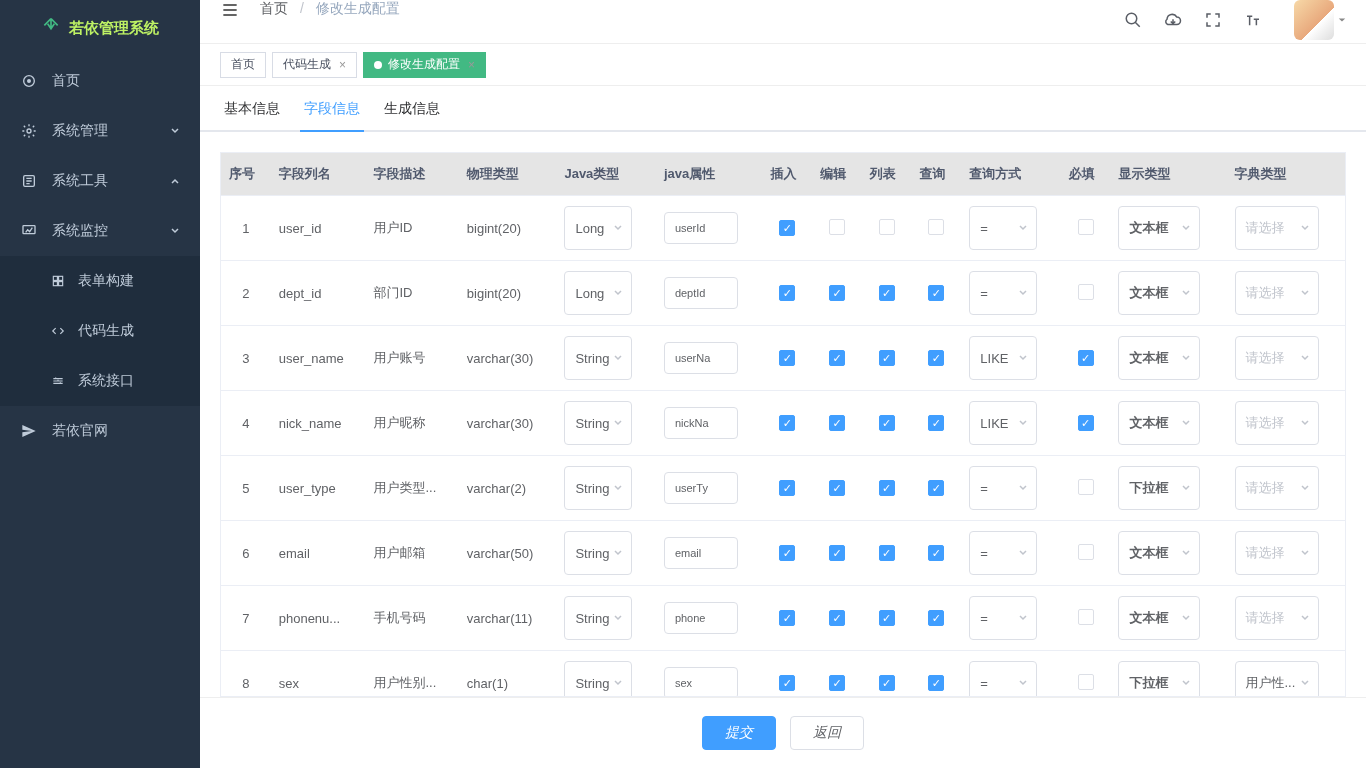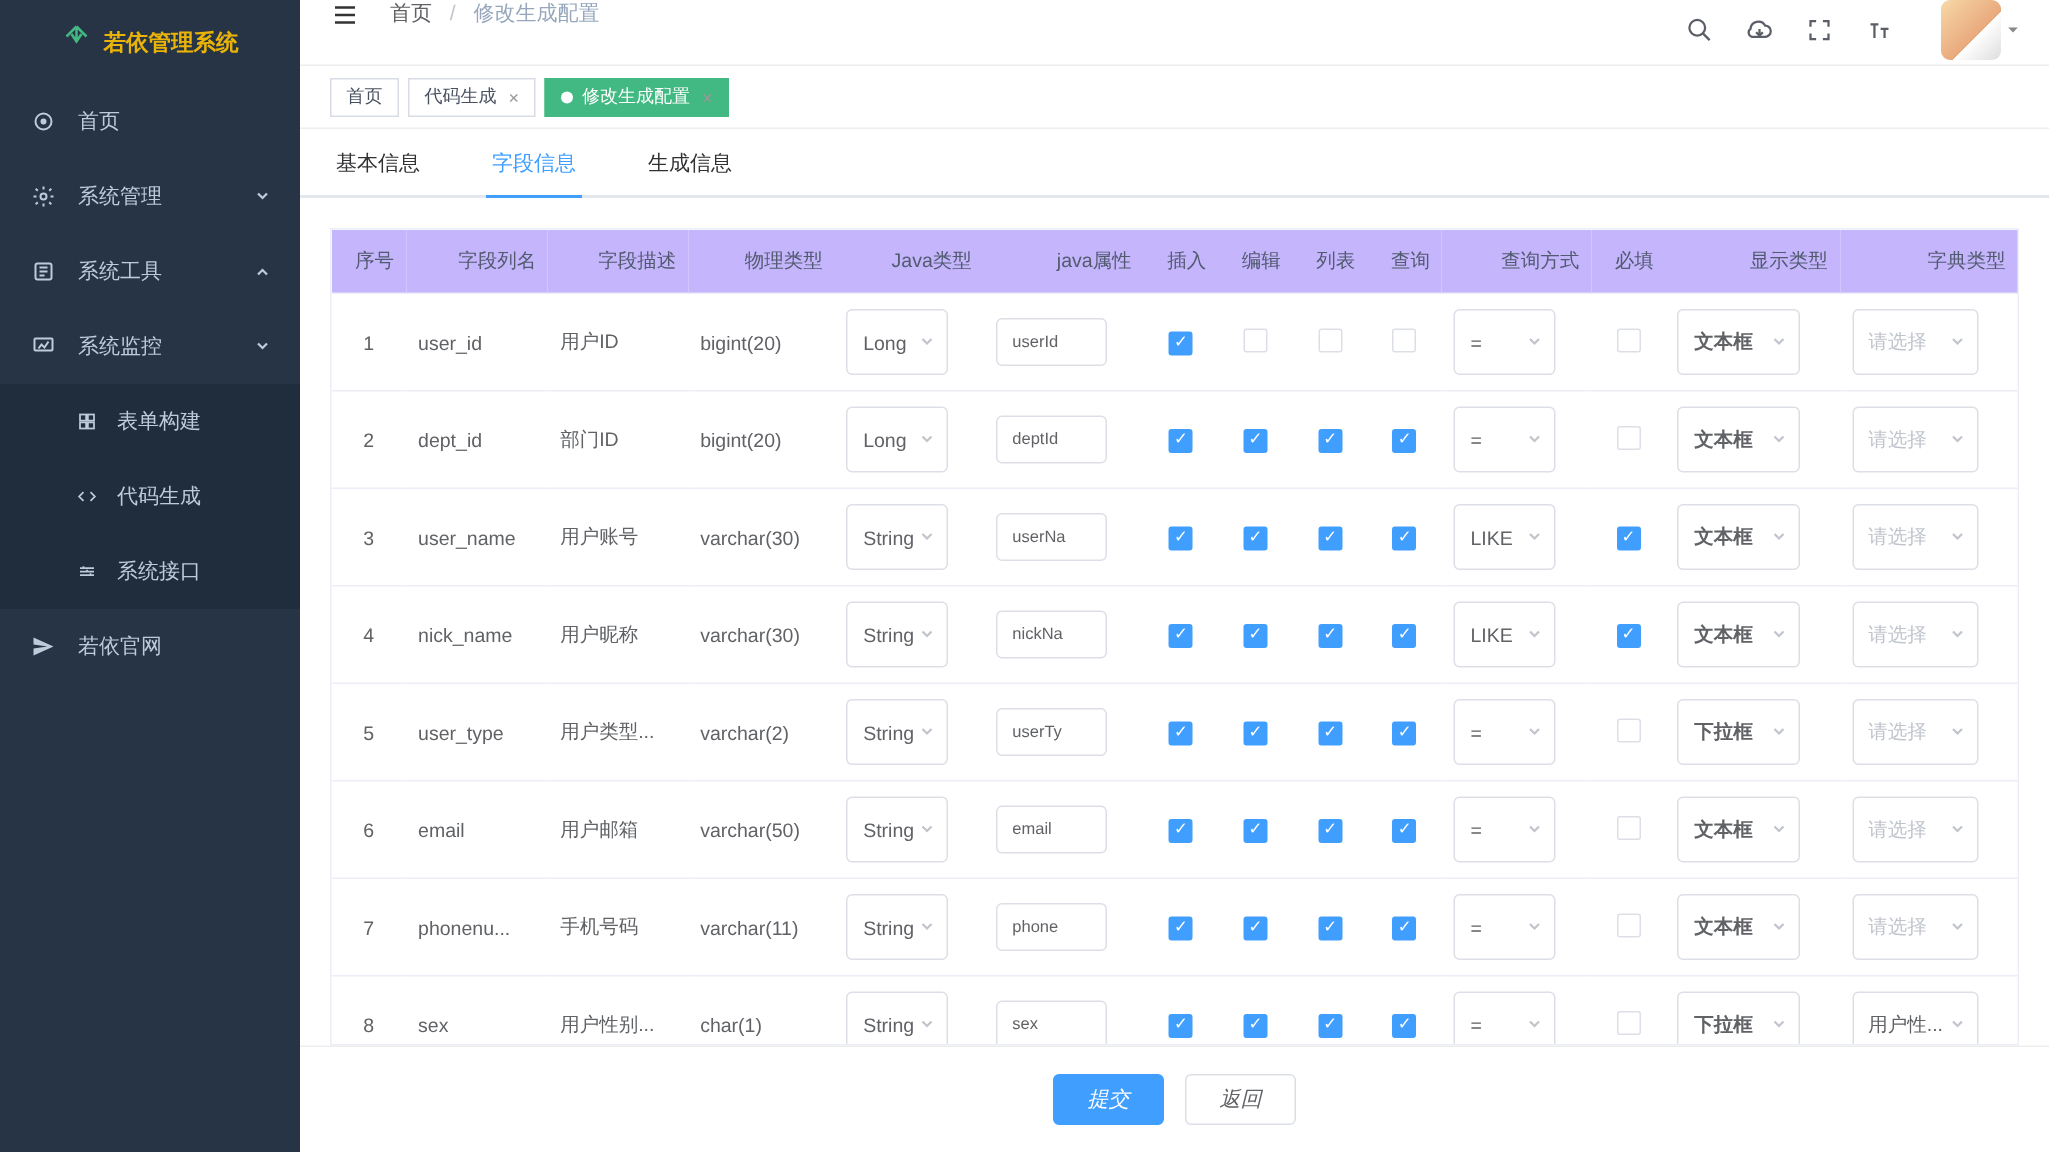--- a/index.html
+++ b/index.html
@@ -1,21 +1,21 @@
 <!DOCTYPE html>
 <html><head>
 <meta charset="utf-8">
 <style>
 * { margin:0; padding:0; box-sizing:border-box; font-family:-apple-system,"Helvetica Neue",Arial,"PingFang SC","Microsoft YaHei",sans-serif; }
 body { width:1366px; height:768px; overflow:hidden; background:#fff; }
 .app { display:flex; width:100%; height:100%; }
 
 
 .sidebar { width:200px; background:#263445; color:#bfcbd9; display:flex; flex-direction:column; }
-.logo-area { height:56px; display:flex; align-items:center; justify-content:center; gap:8px; color:#eab308; font-size:15px; font-weight:600; }
+.logo-area { height:56px; display:flex; align-items:center; justify-content:center; gap:8px; color:#bef264; font-size:15px; font-weight:600; }
 .logo-area svg { width:20px; height:20px; }
 .menu { flex:1; }
 .menu-item { height:50px; display:flex; align-items:center; padding:0 20px; cursor:pointer; font-size:14px; color:#bfcbd9; position:relative; }
 .menu-item .mi-icon { width:18px; margin-right:14px; display:flex; align-items:center; justify-content:center; }
 .menu-item .mi-icon svg { width:16px; height:16px; }
 .menu-item .mi-label { flex:1; }
 .menu-item .mi-arrow svg { width:10px; height:10px; }
 .submenu-item { height:50px; display:flex; align-items:center; padding:0 20px 0 50px; cursor:pointer; font-size:14px; background:#1f2d3d; color:#bfcbd9; gap:12px; }
 .submenu-item .si-icon { width:16px; display:flex; align-items:center; justify-content:center; }
 .submenu-item .si-icon svg { width:14px; height:14px; }
@@ -37,28 +37,28 @@
 
 
 .tabs-bar { height:42px; display:flex; align-items:center; padding:0 20px; border-bottom:1px solid #eee; gap:6px; }
 .tab { height:26px; border:1px solid #d8dce5; padding:0 10px; font-size:12px; display:flex; align-items:center; gap:6px; cursor:pointer; color:#495060; background:#fff; }
 .tab .dot { width:8px; height:8px; border-radius:50%; background:#fff; }
 .tab .close { font-size:12px; color:#999; margin-left:2px; }
 .tab.active { background:#42b983; color:#fff; border-color:#42b983; }
 
 
 .content { flex:1; display:flex; flex-direction:column; min-height:0; }
-.inner-tabs { display:flex; padding:0 20px; border-bottom:2px solid #e4e7ed; height:46px; align-items:flex-end; gap:40px; }
+.inner-tabs { display:flex; padding:0 20px; border-bottom:2px solid #e4e7ed; height:46px; align-items:flex-end; gap:16px; }
 .inner-tab { font-size:14px; color:#303133; padding:0 4px 12px 4px; cursor:pointer; position:relative; }
 .inner-tab.active { color:#409eff; }
 .inner-tab.active::after { content:""; position:absolute; left:0; right:0; bottom:-2px; height:2px; background:#409eff; }
 
 .table-wrap { flex:1; overflow:auto; margin:20px 20px 0 20px; border:1px solid #ebeef5; }
 table { width:100%; border-collapse:collapse; font-size:13px; color:#606266; }
-thead th { background:#c4b5fd; font-weight:400; color:#515a6e; text-align:right; padding:12px 8px; border-bottom:1px solid #ebeef5; white-space:nowrap; }
+thead th { background:#e5e5e5; font-weight:700; color:#515a6e; text-align:left; padding:12px 8px; border-bottom:1px solid #ebeef5; white-space:nowrap; }
 tbody td { padding:10px 8px; border-bottom:1px solid #ebeef5; white-space:nowrap; }
 tbody td.ellip { max-width:80px; overflow:hidden; text-overflow:ellipsis; }
 
 .sel { display:flex; align-items:center; justify-content:space-between; border:1px solid #dcdfe6; border-radius:4px; height:44px; padding:0 8px 0 10px; width:66px; font-size:13px; color:#606266; background:#fff; cursor:pointer; overflow:hidden; }
 .sel.wide { width:68px; }
 .sel.disp { width:82px;font-weight:bold; }
 .sel.dict { width:84px; }
 .sel .sel-text.placeholder { color:#c0c4cc; }
 .sel svg { width:10px; height:10px; color:#c0c4cc; flex-shrink:0; }
 .inp { border:1px solid #dcdfe6; border-radius:4px; height:32px; padding:0 10px; width:74px; font-size:11px; color:#606266; }

